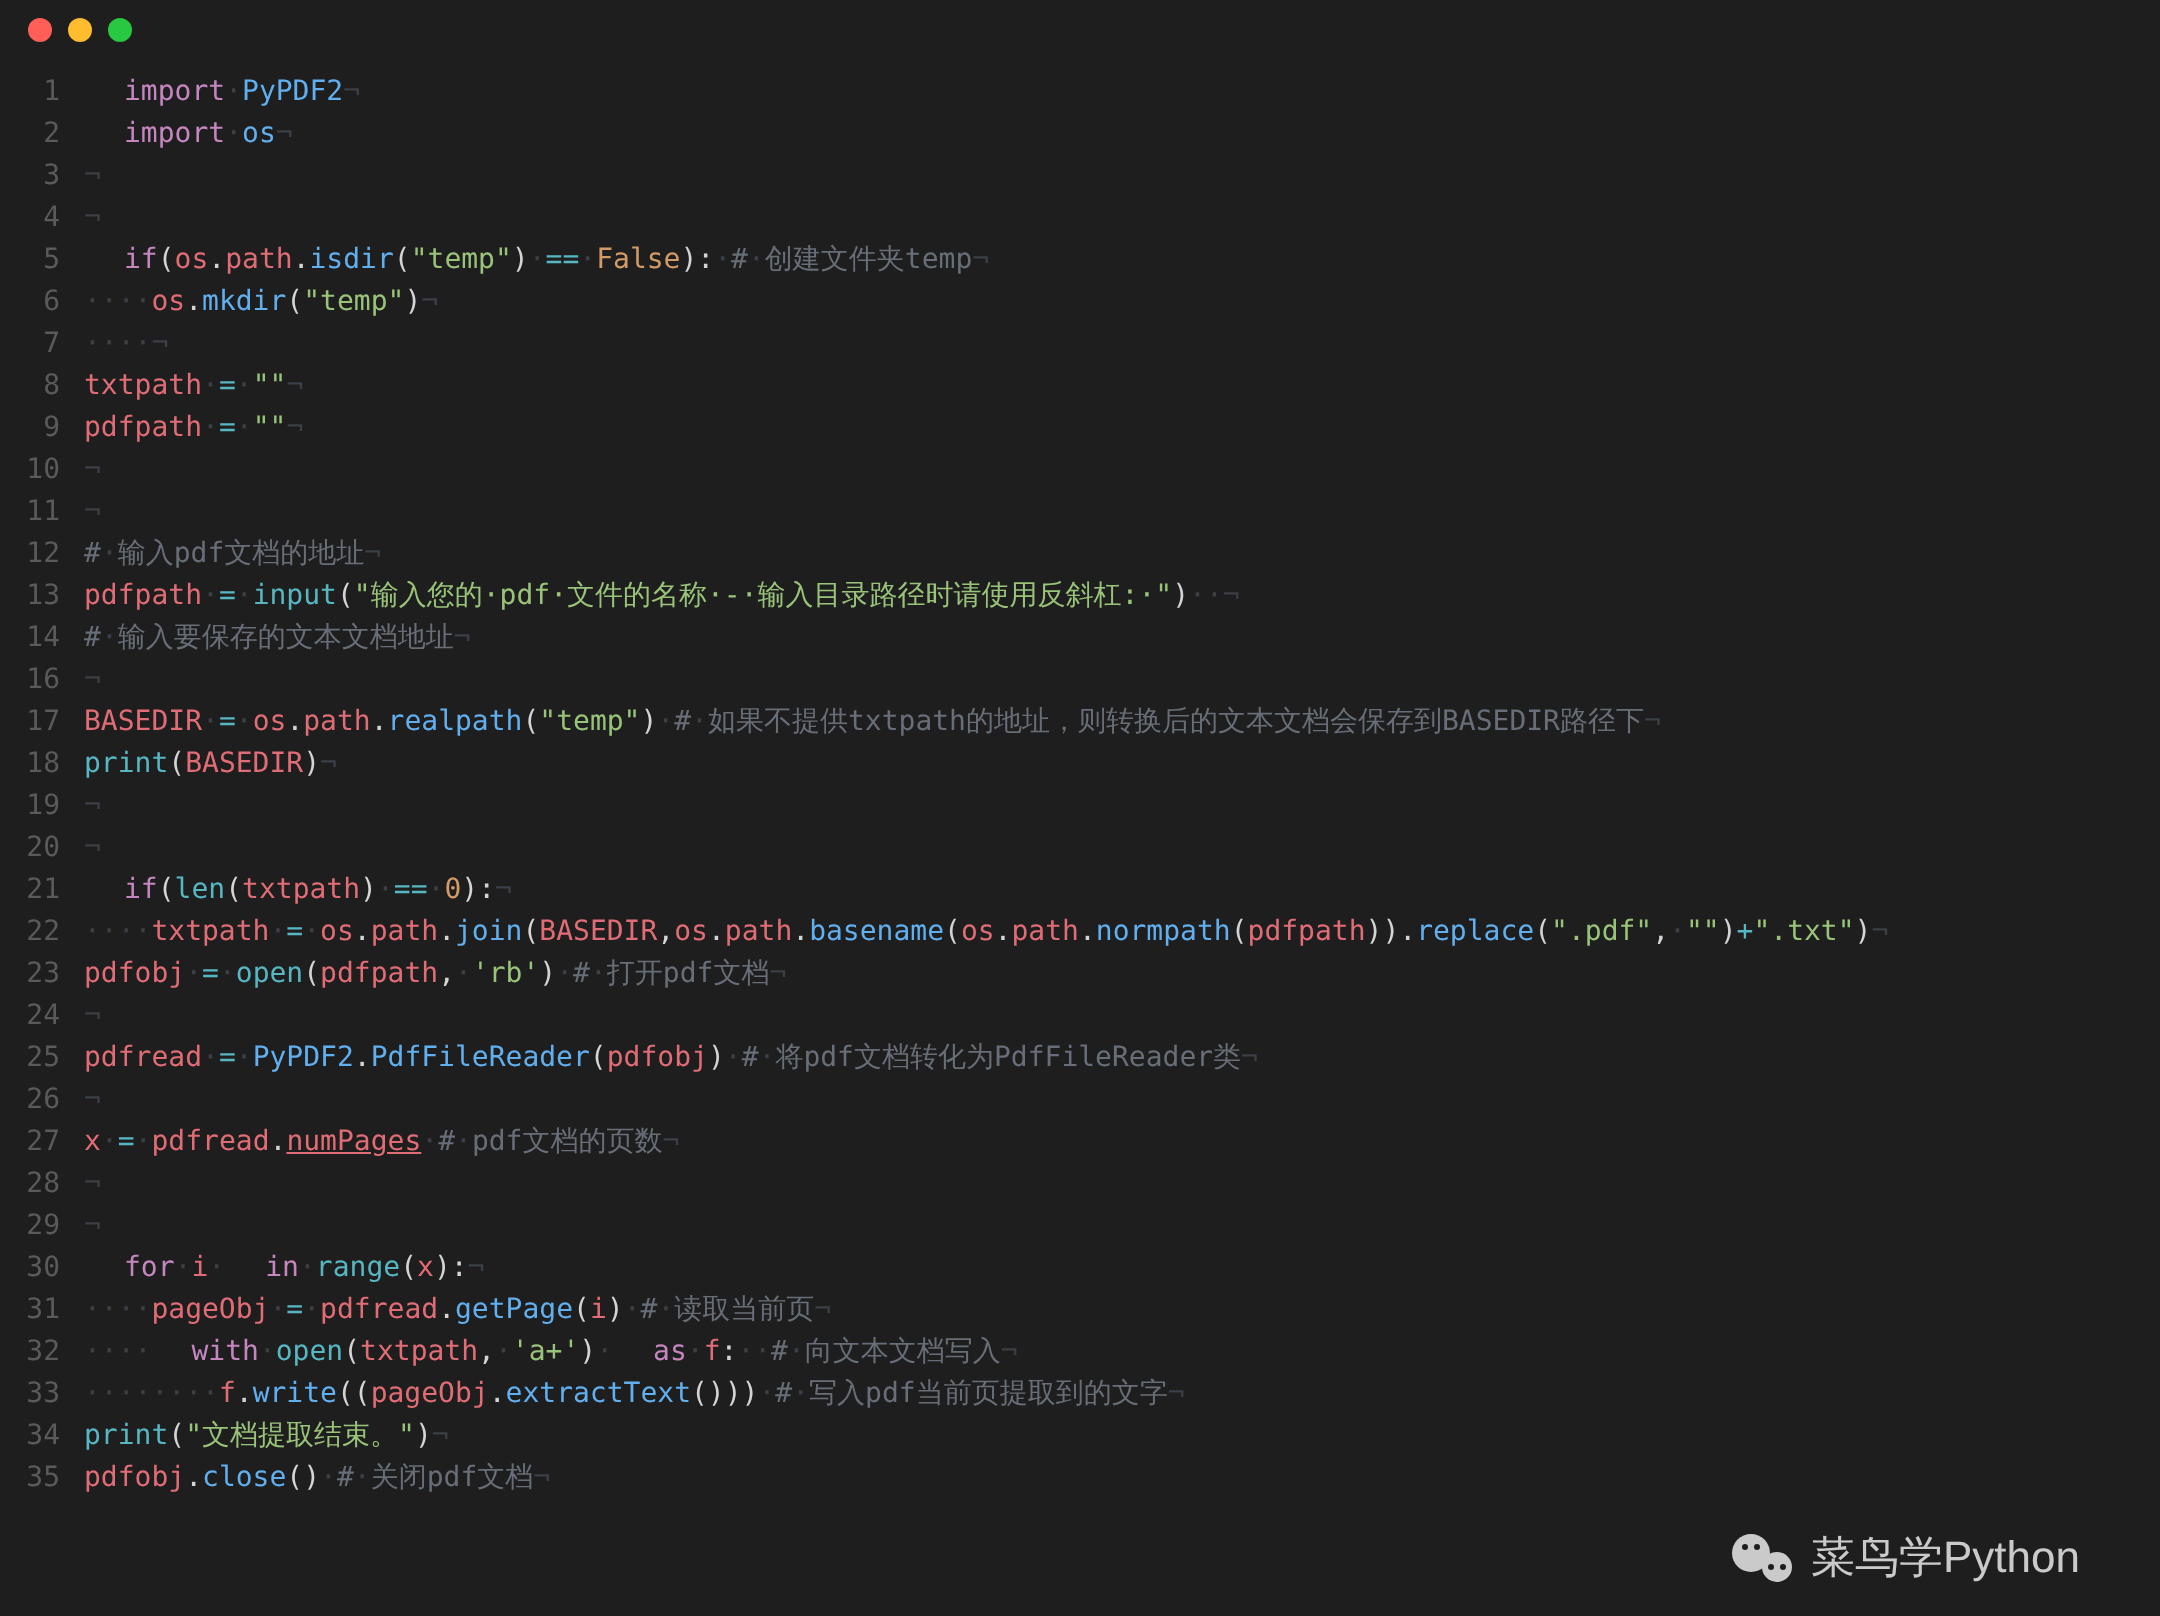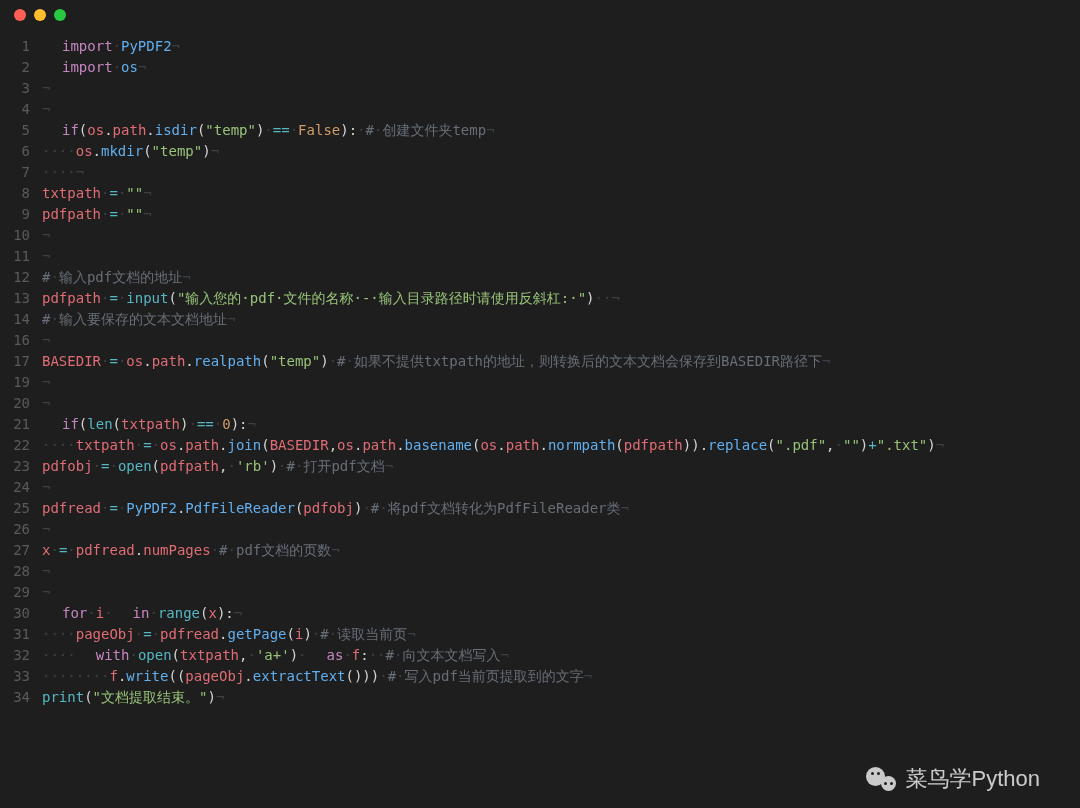--- a/index.html
+++ b/index.html
@@ -55,21 +55,21 @@
 .fn { color:#56b6c2;text-align:right;}
 .fn2{ color:#61afef;}
 .str{ color:#98c379;}
 .num{ color:#d19a66;}
 .cmt{ color:#676e77;}
 .op { color:#56b6c2;}
 .pun{ color:#d4d4d4;}
 .ws { color:#3b3f46;}
 .cr { color:#3b3f46;}
 .const{color:#d19a66;}
-.attr{color:#e06c75;}
+.attr{color:#e06c75;text-decoration:underline;}
 
 .watermark{
   position:absolute;
   right:40px; bottom:14px;
   display:flex; align-items:center; gap:10px;
   color:#e8e8e8;
   opacity:.85;
   font-family:-apple-system,"PingFang SC",sans-serif;
   font-size:22px;
 }
@@ -105,36 +105,38 @@
       <div class="line"><div class="gutter">7</div><div class="code"><span class="ws">····</span><span class="cr">¬</span></div></div>
       <div class="line"><div class="gutter">8</div><div class="code"><span class="var">txtpath</span><span class="ws">·</span><span class="op">=</span><span class="ws">·</span><span class="str">""</span><span class="cr">¬</span></div></div>
       <div class="line"><div class="gutter">9</div><div class="code"><span class="var">pdfpath</span><span class="ws">·</span><span class="op">=</span><span class="ws">·</span><span class="str">""</span><span class="cr">¬</span></div></div>
       <div class="line"><div class="gutter">10</div><div class="code"><span class="cr">¬</span></div></div>
       <div class="line"><div class="gutter">11</div><div class="code"><span class="cr">¬</span></div></div>
       <div class="line"><div class="gutter">12</div><div class="code"><span class="cmt">#</span><span class="ws">·</span><span class="cmt">输入pdf文档的地址</span><span class="cr">¬</span></div></div>
       <div class="line"><div class="gutter">13</div><div class="code"><span class="var">pdfpath</span><span class="ws">·</span><span class="op">=</span><span class="ws">·</span><span class="fn">input</span><span class="pun">(</span><span class="str">"输入您的·pdf·文件的名称·-·输入目录路径时请使用反斜杠:·"</span><span class="pun">)</span><span class="ws">··</span><span class="cr">¬</span></div></div>
       <div class="line"><div class="gutter">14</div><div class="code"><span class="cmt">#</span><span class="ws">·</span><span class="cmt">输入要保存的文本文档地址</span><span class="cr">¬</span></div></div>
       <div class="line"><div class="gutter">16</div><div class="code"><span class="cr">¬</span></div></div>
       <div class="line"><div class="gutter">17</div><div class="code"><span class="var">BASEDIR</span><span class="ws">·</span><span class="op">=</span><span class="ws">·</span><span class="var">os</span><span class="pun">.</span><span class="var">path</span><span class="pun">.</span><span class="fn2">realpath</span><span class="pun">(</span><span class="str">"temp"</span><span class="pun">)</span><span class="ws">·</span><span class="cmt">#</span><span class="ws">·</span><span class="cmt">如果不提供txtpath的地址，则转换后的文本文档会保存到BASEDIR路径下</span><span class="cr">¬</span></div></div>
+      <div class="line"><div class="gutter">18</div><div class="code"><span class="fn">print</span><span class="pun">(</span><span class="var">BASEDIR</span><span class="pun">)</span><span class="cr">¬</span></div></div>
       <div class="line"><div class="gutter">19</div><div class="code"><span class="cr">¬</span></div></div>
       <div class="line"><div class="gutter">20</div><div class="code"><span class="cr">¬</span></div></div>
       <div class="line"><div class="gutter">21</div><div class="code"><span class="kw">if</span><span class="pun">(</span><span class="fn">len</span><span class="pun">(</span><span class="var">txtpath</span><span class="pun">)</span><span class="ws">·</span><span class="op">==</span><span class="ws">·</span><span class="num">0</span><span class="pun">):</span><span class="cr">¬</span></div></div>
       <div class="line"><div class="gutter">22</div><div class="code"><span class="ws">····</span><span class="var">txtpath</span><span class="ws">·</span><span class="op">=</span><span class="ws">·</span><span class="var">os</span><span class="pun">.</span><span class="var">path</span><span class="pun">.</span><span class="fn2">join</span><span class="pun">(</span><span class="var">BASEDIR</span><span class="pun">,</span><span class="var">os</span><span class="pun">.</span><span class="var">path</span><span class="pun">.</span><span class="fn2">basename</span><span class="pun">(</span><span class="var">os</span><span class="pun">.</span><span class="var">path</span><span class="pun">.</span><span class="fn2">normpath</span><span class="pun">(</span><span class="var">pdfpath</span><span class="pun">)).</span><span class="fn2">replace</span><span class="pun">(</span><span class="str">".pdf"</span><span class="pun">,</span><span class="ws">·</span><span class="str">""</span><span class="pun">)</span><span class="op">+</span><span class="str">".txt"</span><span class="pun">)</span><span class="cr">¬</span></div></div>
       <div class="line"><div class="gutter">23</div><div class="code"><span class="var">pdfobj</span><span class="ws">·</span><span class="op">=</span><span class="ws">·</span><span class="fn">open</span><span class="pun">(</span><span class="var">pdfpath</span><span class="pun">,</span><span class="ws">·</span><span class="str">'rb'</span><span class="pun">)</span><span class="ws">·</span><span class="cmt">#</span><span class="ws">·</span><span class="cmt">打开pdf文档</span><span class="cr">¬</span></div></div>
       <div class="line"><div class="gutter">24</div><div class="code"><span class="cr">¬</span></div></div>
       <div class="line"><div class="gutter">25</div><div class="code"><span class="var">pdfread</span><span class="ws">·</span><span class="op">=</span><span class="ws">·</span><span class="cls">PyPDF2</span><span class="pun">.</span><span class="fn2">PdfFileReader</span><span class="pun">(</span><span class="var">pdfobj</span><span class="pun">)</span><span class="ws">·</span><span class="cmt">#</span><span class="ws">·</span><span class="cmt">将pdf文档转化为PdfFileReader类</span><span class="cr">¬</span></div></div>
       <div class="line"><div class="gutter">26</div><div class="code"><span class="cr">¬</span></div></div>
       <div class="line"><div class="gutter">27</div><div class="code"><span class="var">x</span><span class="ws">·</span><span class="op">=</span><span class="ws">·</span><span class="var">pdfread</span><span class="pun">.</span><span class="attr">numPages</span><span class="ws">·</span><span class="cmt">#</span><span class="ws">·</span><span class="cmt">pdf文档的页数</span><span class="cr">¬</span></div></div>
       <div class="line"><div class="gutter">28</div><div class="code"><span class="cr">¬</span></div></div>
       <div class="line"><div class="gutter">29</div><div class="code"><span class="cr">¬</span></div></div>
       <div class="line"><div class="gutter">30</div><div class="code"><span class="kw">for</span><span class="ws">·</span><span class="var">i</span><span class="ws">·</span><span class="kw">in</span><span class="ws">·</span><span class="fn">range</span><span class="pun">(</span><span class="var">x</span><span class="pun">):</span><span class="cr">¬</span></div></div>
       <div class="line"><div class="gutter">31</div><div class="code"><span class="ws">····</span><span class="var">pageObj</span><span class="ws">·</span><span class="op">=</span><span class="ws">·</span><span class="var">pdfread</span><span class="pun">.</span><span class="fn2">getPage</span><span class="pun">(</span><span class="var">i</span><span class="pun">)</span><span class="ws">·</span><span class="cmt">#</span><span class="ws">·</span><span class="cmt">读取当前页</span><span class="cr">¬</span></div></div>
       <div class="line"><div class="gutter">32</div><div class="code"><span class="ws">····</span><span class="kw">with</span><span class="ws">·</span><span class="fn">open</span><span class="pun">(</span><span class="var">txtpath</span><span class="pun">,</span><span class="ws">·</span><span class="str">'a+'</span><span class="pun">)</span><span class="ws">·</span><span class="kw">as</span><span class="ws">·</span><span class="var">f</span><span class="pun">:</span><span class="ws">··</span><span class="cmt">#</span><span class="ws">·</span><span class="cmt">向文本文档写入</span><span class="cr">¬</span></div></div>
       <div class="line"><div class="gutter">33</div><div class="code"><span class="ws">········</span><span class="var">f</span><span class="pun">.</span><span class="fn2">write</span><span class="pun">((</span><span class="var">pageObj</span><span class="pun">.</span><span class="fn2">extractText</span><span class="pun">()))</span><span class="ws">·</span><span class="cmt">#</span><span class="ws">·</span><span class="cmt">写入pdf当前页提取到的文字</span><span class="cr">¬</span></div></div>
       <div class="line"><div class="gutter">34</div><div class="code"><span class="fn">print</span><span class="pun">(</span><span class="str">"文档提取结束。"</span><span class="pun">)</span><span class="cr">¬</span></div></div>
+      <div class="line"><div class="gutter">35</div><div class="code"><span class="var">pdfobj</span><span class="pun">.</span><span class="fn2">close</span><span class="pun">()</span><span class="ws">·</span><span class="cmt">#</span><span class="ws">·</span><span class="cmt">关闭pdf文档</span><span class="cr">¬</span></div></div>
     </div>
 
   <div class="watermark">
     <div class="wechat">
       <div class="b1"></div>
         <div class="b2"></div>
       <div class="eye e1"></div>
         <div class="eye e2"></div>
       <div class="eye e3"></div>
         <div class="eye e4"></div>

